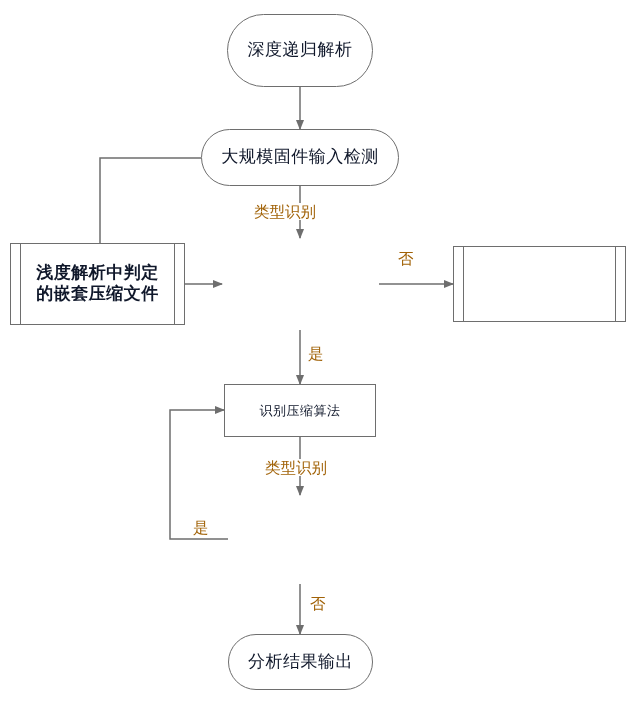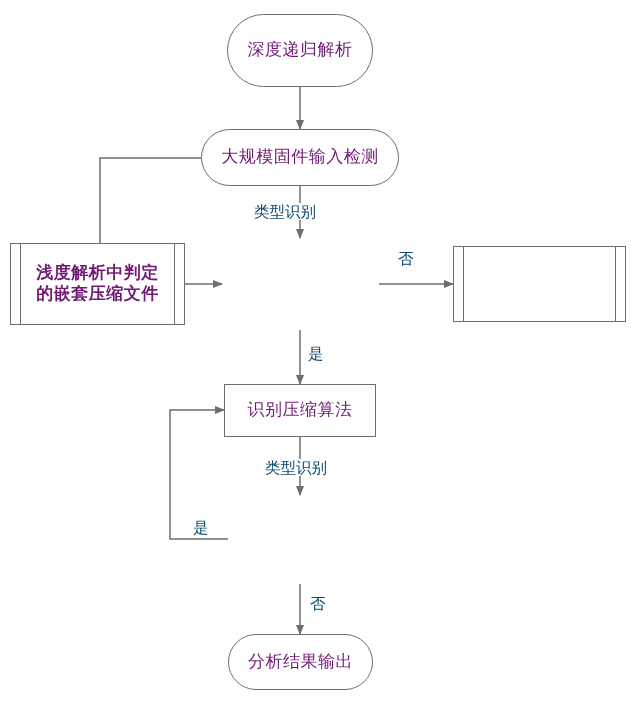--- a/index.html
+++ b/index.html
@@ -29,39 +29,39 @@
     height: 701px;
     pointer-events: none;
   }
   .node {
     position: absolute;
     box-sizing: border-box;
     display: flex;
     align-items: center;
     justify-content: center;
     text-align: center;
-    color: #701a75;
+    color: #0f172a;
     background: #ffffff;
   }
   .node .label {
     display: block;
     line-height: 1.22;
     white-space: pre-line;
     letter-spacing: 0.5px;
   }
   
   .stadium {
     border: 1.6px solid #6e6e6e;
     border-radius: 999px;
     font-size: 17px;
   }
   
   .process {
     border: 1.6px solid #6e6e6e;
-    font-size: 17px;
+    font-size: 13px;
   }
   
   .predef {
     border: 1.6px solid #6e6e6e;
     font-size: 17px;
     font-weight: bold;
   }
   .predef .bar {
     position: absolute;
     top: 0;
@@ -91,21 +91,21 @@
     align-items: center;
     justify-content: center;
     text-align: center;
     font-size: 16px;
     line-height: 1.2;
     white-space: pre-line;
   }
   .edge-label {
     position: absolute;
     font-size: 15.5px;
-    color: #0c4a6e;
+    color: #a16207;
     background: #ffffff;
     padding: 0 2px;
     white-space: nowrap;
     line-height: 1.1;
   }
   .wire-line { stroke: #6e6e6e; stroke-width: 1.5; fill: none; }
   .wire-head { fill: #6e6e6e; }
 </style>
 </head>
 <body>

